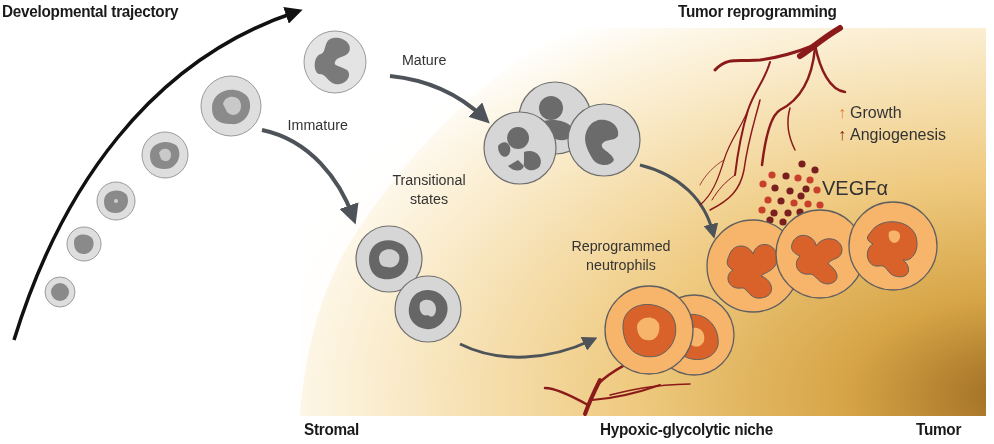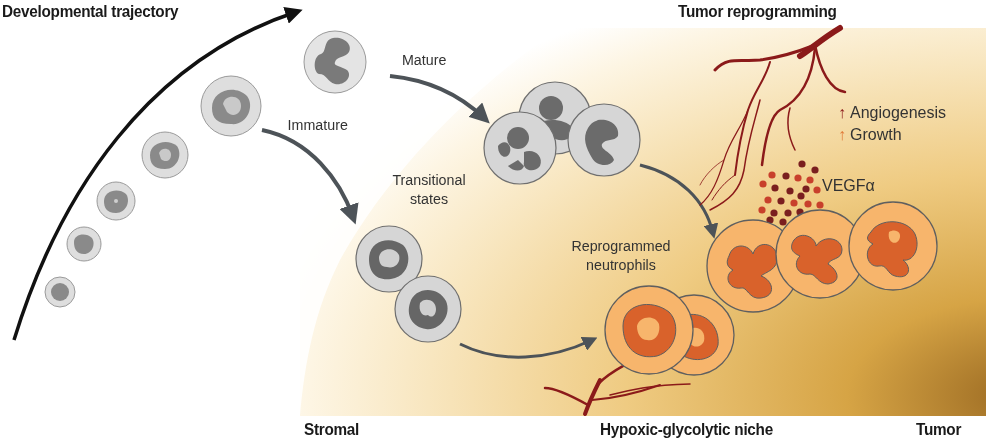--- a/index.html
+++ b/index.html
@@ -192,26 +192,26 @@
 <div class="lbl cell-lbl" style="left:400px; top:50px;">Mature</div>
 <div class="lbl cell-lbl" style="left:285px; top:115px;">Immature</div>
 <div class="lbl cell-lbl" style="left:384px; top:170px; width:90px;">
   <div>Transitional</div>
   <div>states</div>
 </div>
 <div class="lbl cell-lbl" style="left:562px; top:236px; width:118px;">
   <div>Reprogrammed</div>
   <div>neutrophils</div>
 </div>
-<div class="lbl" style="left:822px; top:177px; font-size:16px; color:#333;">VEGFα</div>
+<div class="lbl" style="left:822px; top:177px; font-size:20px; color:#333;">VEGFα</div>
 
 <div class="lbl effect" style="left:838px; top:102px;">
+  <div>
+    <span class="arrow-up" style="color:#e07b39;">↑</span><span>Growth</span>
+  </div>
   <div>
     <span class="arrow-up" style="color:#8b1a1a;">↑</span><span>Angiogenesis</span>
   </div>
-  <div>
-    <span class="arrow-up" style="color:#e07b39;">↑</span><span>Growth</span>
-  </div>
 </div>
 
 <div class="lbl hdr" style="left:304px; top:420px;">Stromal</div>
 <div class="lbl hdr" style="left:600px; top:420px;">Hypoxic-glycolytic niche</div>
 <div class="lbl hdr" style="left:916px; top:420px;">Tumor</div>
 
 </body></html>

